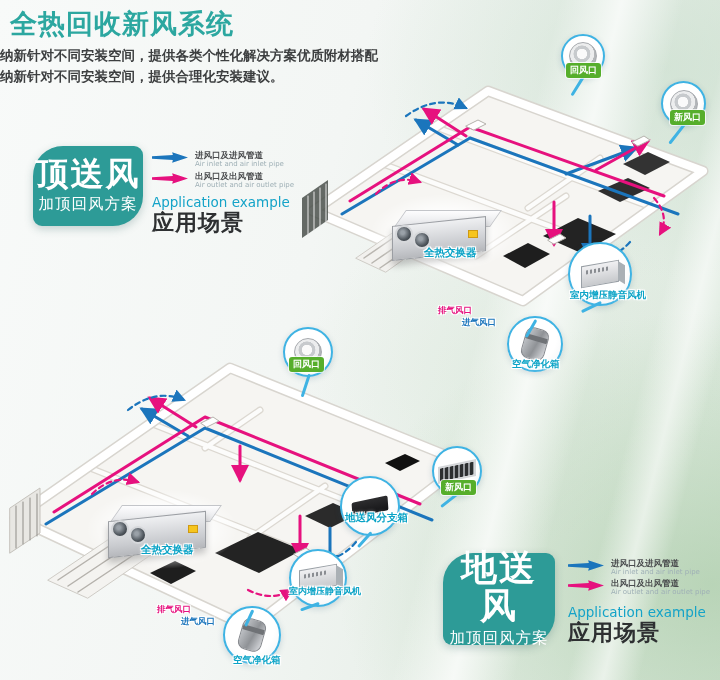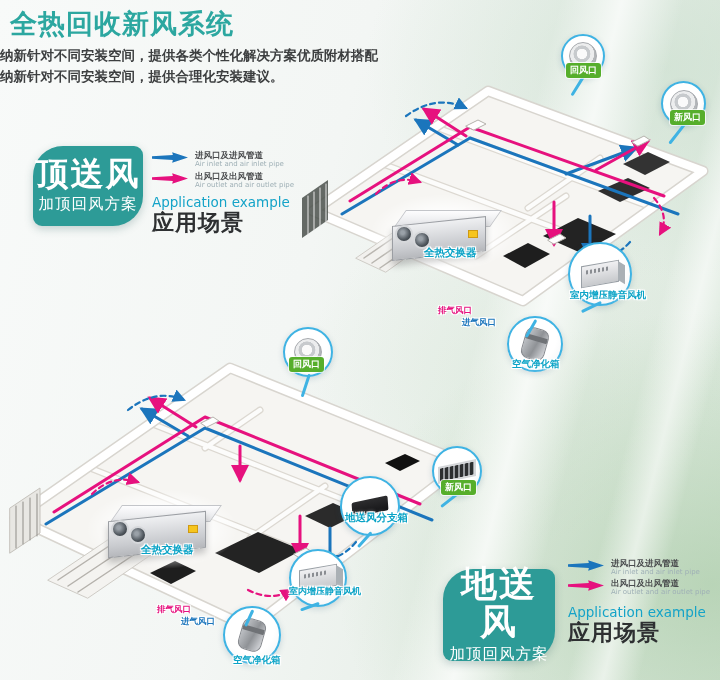--- a/index.html
+++ b/index.html
@@ -17,21 +17,21 @@
   .s1{left:470px;top:-80px}.s2{left:640px;top:-60px;width:70px;opacity:.8}
   .pos{position:absolute;}
   
   .title{left:10px;top:6px;font-size:27px;font-weight:bold;color:#2CA7A0;letter-spacing:1px;z-index:6;}
   .subtitle{left:0;top:45px;font-size:13.5px;font-weight:600;color:#3d3f40;line-height:1.55;z-index:6;}
   
   .plan-badge{background:#2D9B97;color:#fff;text-align:center;z-index:6;border-radius:30px 9px 30px 9px;box-shadow:0 3px 8px rgba(40,90,90,.25);display:flex;flex-direction:column;justify-content:center;}
   .plan-badge .big{font-size:33px;font-weight:bold;letter-spacing:2px;line-height:1.05;}
   .plan-badge .small{font-size:15.5px;font-weight:400;letter-spacing:1px;margin-top:3px;}
   .badge-top{left:33px;top:146px;width:110px;height:80px;}
-  .badge-bottom{left:443px;top:553px;width:112px;height:92px;margin-top:16px;}
+  .badge-bottom{left:443px;top:553px;width:112px;height:92px;}
   .badge-bottom .big{font-size:36px;}
   
   .legend-row{display:flex;align-items:flex-start;gap:7px;z-index:6;}
   .arrow{display:inline-block;width:36px;height:11px;margin-top:2px;
     clip-path:polygon(0 38%,58% 28%,56% 2%,100% 50%,56% 98%,58% 72%,0 62%);}
   .arrow.blue{background:#1B75BC}.arrow.pink{background:#E6117E}
   .legend-cn{font-size:8.5px;font-weight:bold;color:#4a4c4e;line-height:1.2;}
   .legend-en{font-size:7px;color:#9fb0b6;line-height:1.2;}
   .app-en{font-size:13.5px;font-weight:normal;color:#14A3C8;z-index:6;}
   .app-cn{font-size:22px;font-weight:bold;color:#2e3032;z-index:6;letter-spacing:1px;}

